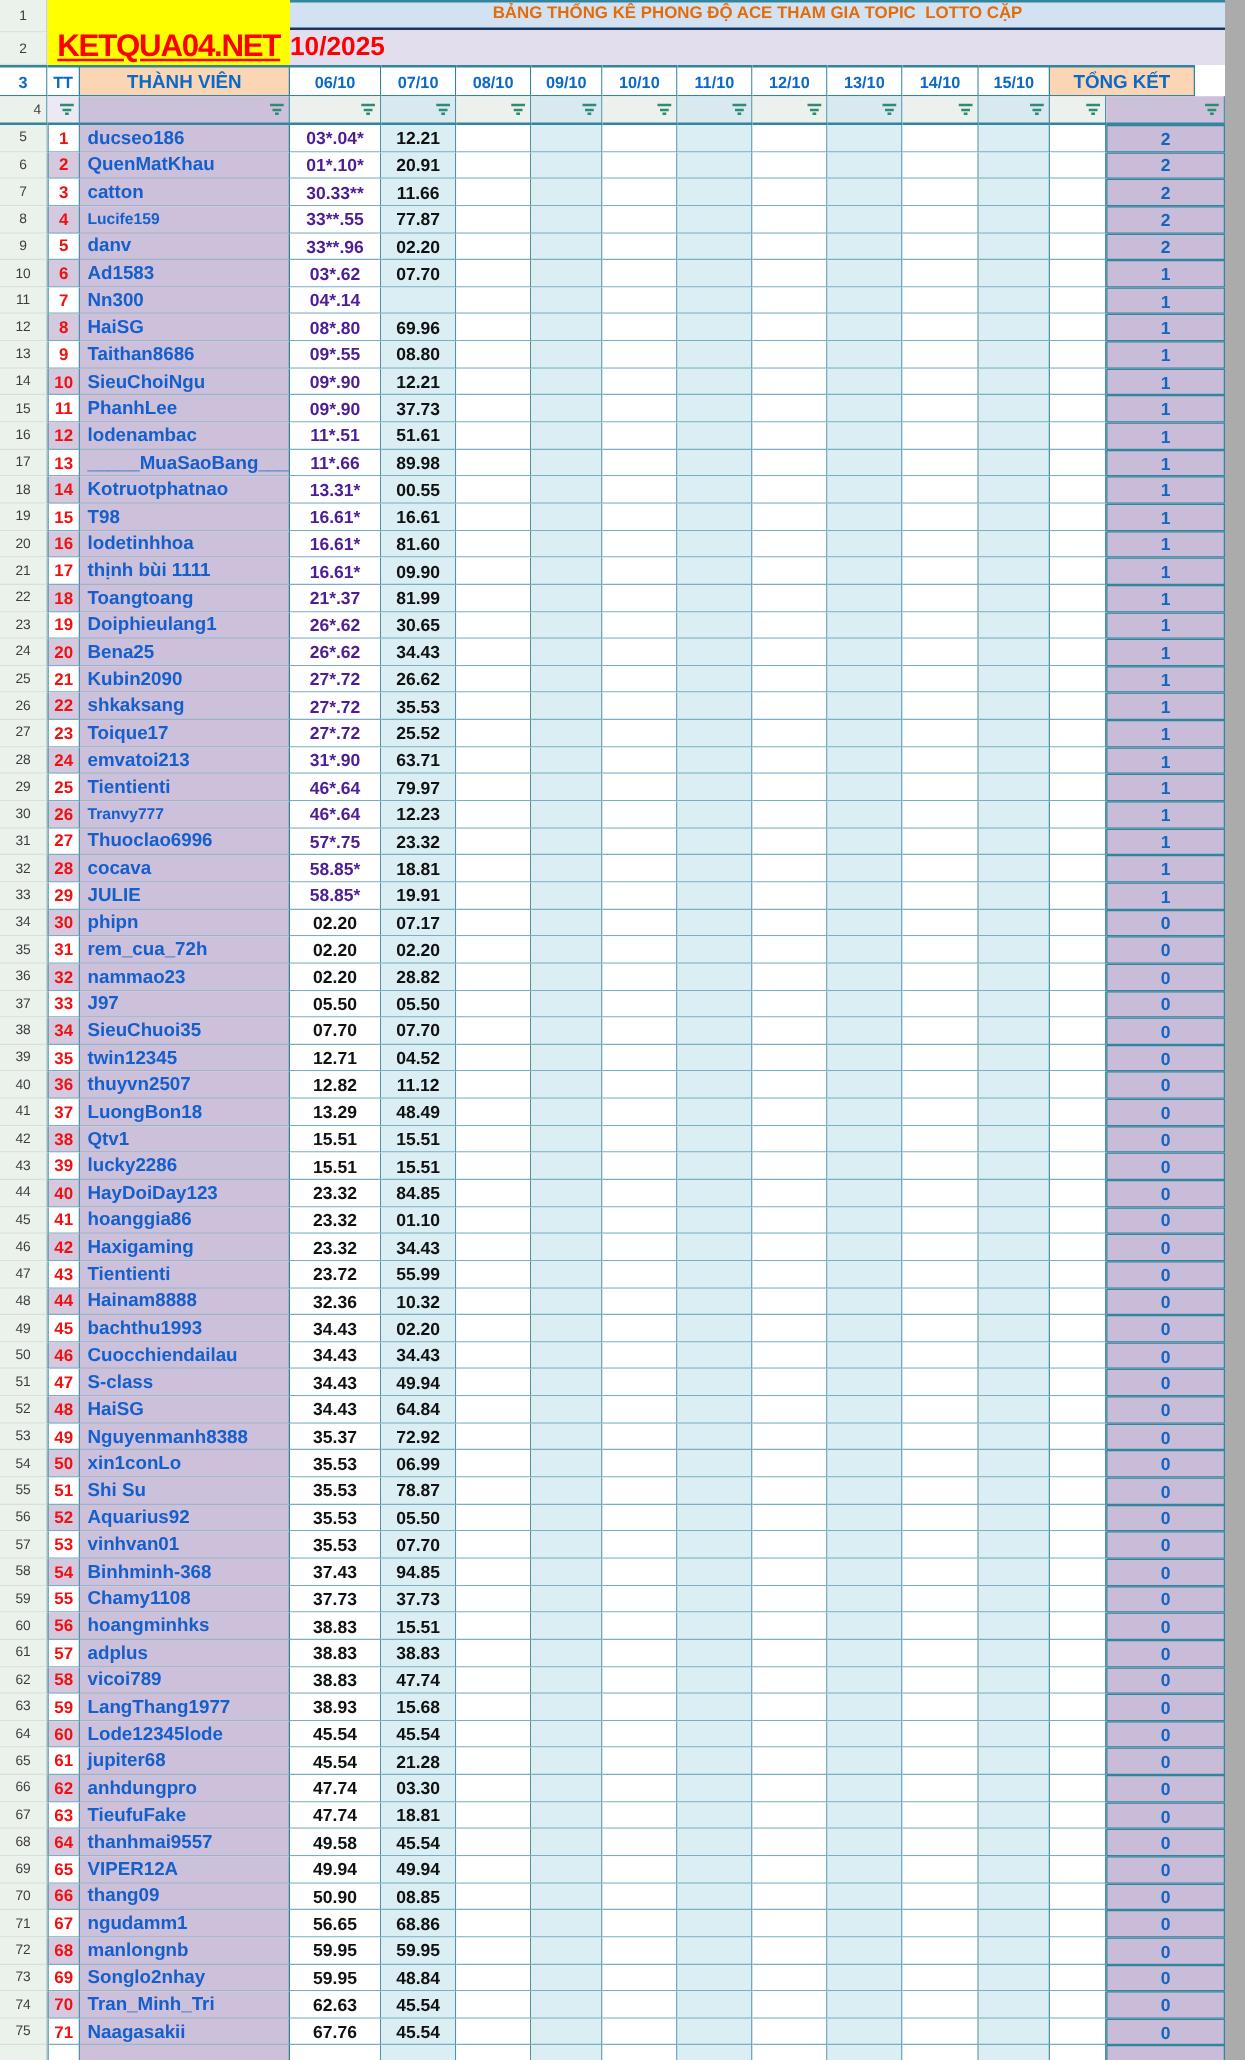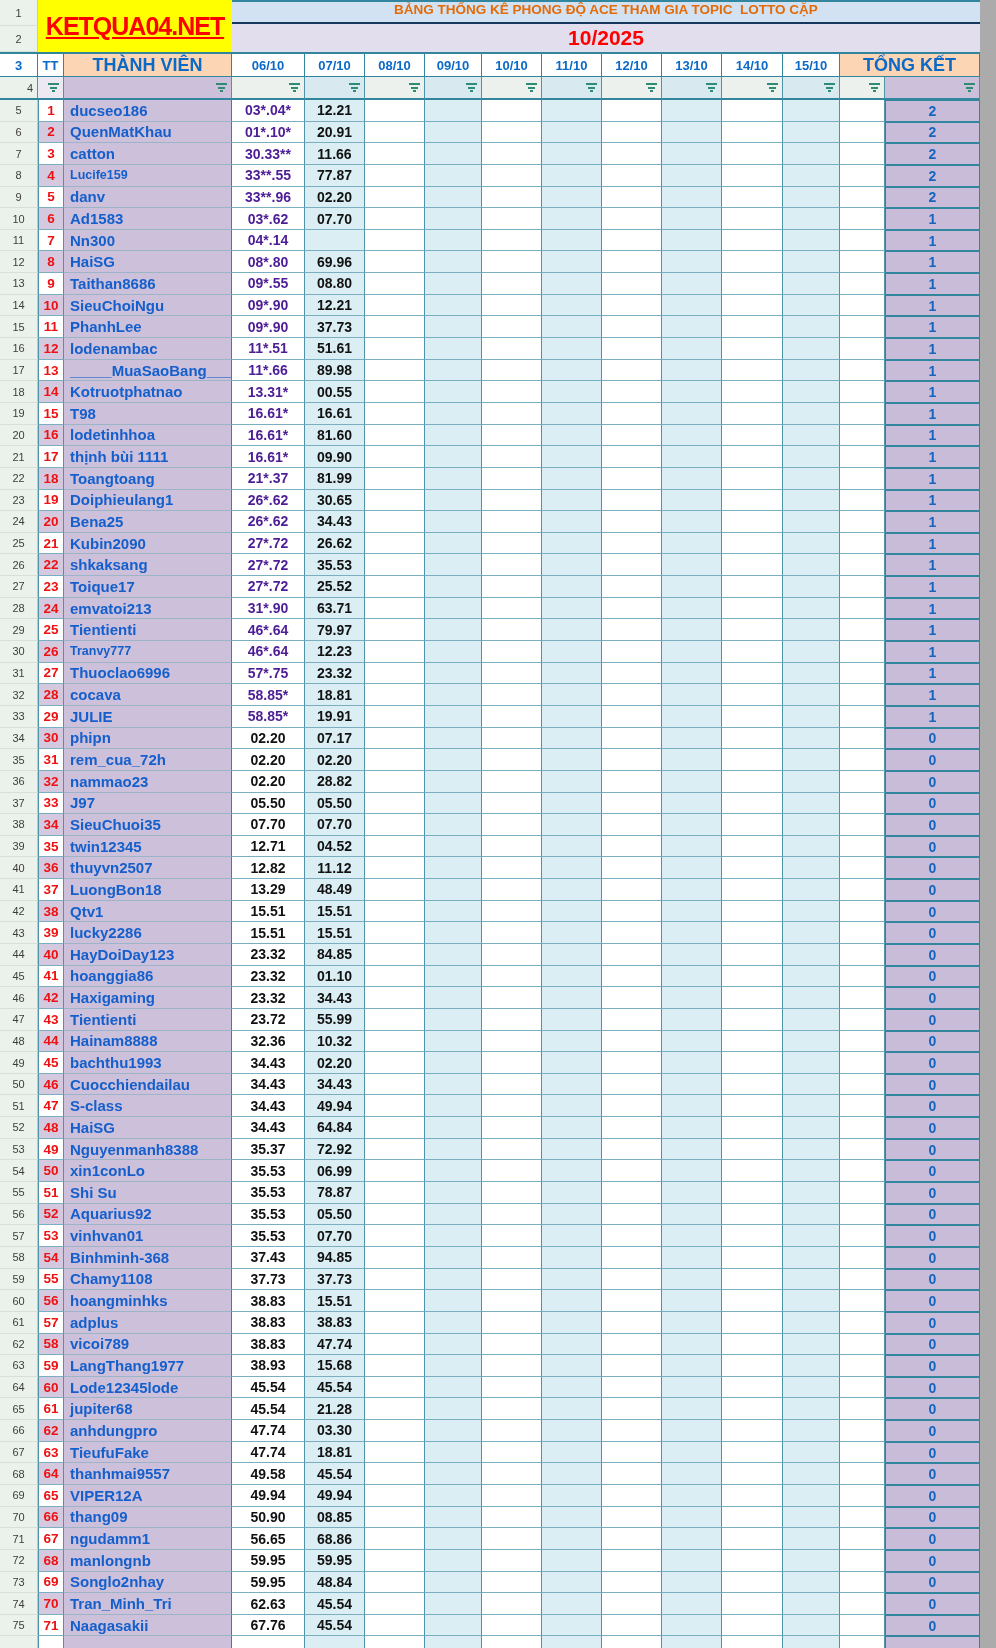--- a/index.html
+++ b/index.html
@@ -4,46 +4,46 @@
 <style>
   html,body{margin:0;padding:0}
   body{width:996px;height:1648px;position:relative;overflow:hidden;background:#fff;
        font-family:"Liberation Sans",sans-serif;-webkit-font-smoothing:antialiased}
   #margin-right{position:absolute;top:0;right:0;width:16px;height:1648px;background:#ABABAB}
   
   .gcell{position:absolute;left:0;width:38px;background:#EBF1EB;color:#3d3d3d;font-size:11px;
          display:flex;align-items:center;justify-content:center;box-sizing:border-box;
          border-right:1px solid #BFCBBF;border-bottom:1px solid #D6E0D6}
   #logo{position:absolute;left:38px;top:0;width:194px;height:52px;background:#FFFF00;
-        display:flex;align-items:center;justify-content:center}
+        display:flex;align-items:flex-end;justify-content:center}
   #logo span{color:#FF0000;font-weight:bold;font-size:25px;letter-spacing:-1px;
              text-decoration:underline;white-space:nowrap}
   #title-row{position:absolute;left:232px;top:0;width:748px;height:24px;background:#D3E2F3;
              border-top:2px solid #31859C;border-bottom:2px solid #17375E;box-sizing:border-box;
              display:flex;align-items:flex-start;justify-content:center}
   #title-row span{color:#E26B0A;font-weight:bold;font-size:13.5px;white-space:pre}
   #month-row{position:absolute;left:232px;top:24px;width:748px;height:28px;background:#E3DEED;
-             display:flex;align-items:center;justify-content:center}
+             display:flex;align-items:center;justify-content:flex-start}
   #month-row span{color:#FF0000;font-weight:bold;font-size:21px}
   
   #grid{position:absolute;left:0;top:52px;width:980px}
   .row{display:flex;width:980px}
   .c{box-sizing:border-box;flex:none;display:flex;align-items:center;justify-content:center;
      overflow:hidden;white-space:nowrap;border-right:1px solid #4E93A8;border-bottom:1px solid #79AFC0}
   .g2{background:#EBF1EB;color:#3d3d3d;font-size:11px;border-right:1px solid #BFCBBF;
       border-bottom:1px solid #D6E0D6}
   
   .w-g{width:38px}.w-tt{width:26px}.w-nm{width:168px}
   .w-d0{width:73px}.w-d1{width:60px}.w-d2{width:60px}.w-d3{width:57px}.w-d4{width:60px}
   .w-d5{width:60px}.w-d6{width:60px}.w-d7{width:60px}.w-d8{width:61px}.w-d9{width:57px}
-  .w-nr{width:45px}.w-tl{width:95px}.w-th-tl{width:140px}
+  .w-nr{width:45px}.w-tl{width:95px}.w-th-tl{width:116px}
   
   .h3{height:25px;font-weight:bold;color:#0B69C7;background:#fff;font-size:13px;
       border-top:2px solid #31859C;border-bottom:1px solid #31859C;border-right:1px solid #31859C}
-  .h3.peach{background:#FBD5B4;font-size:18px}
+  .h3.peach{background:#FBD5B4;font-size:15px}
   
   .f4{height:23px;justify-content:flex-end;padding-right:4px;border-bottom:2px solid #31859C;
       border-right:1px solid #4E93A8}
   .flt{width:11px;height:9px;flex:none;background:
         linear-gradient(#2F8C74,#2F8C74) no-repeat 0 0/11px 2px,
         linear-gradient(#2F8C74,#2F8C74) no-repeat 2px 3.5px/7px 2px,
         linear-gradient(#2F8C74,#2F8C74) no-repeat 4px 7px/3px 2px}
   
   .dr{height:21.65px}
   .tt{color:#EE1111;font-weight:bold;font-size:13.5px;background:#fff;

